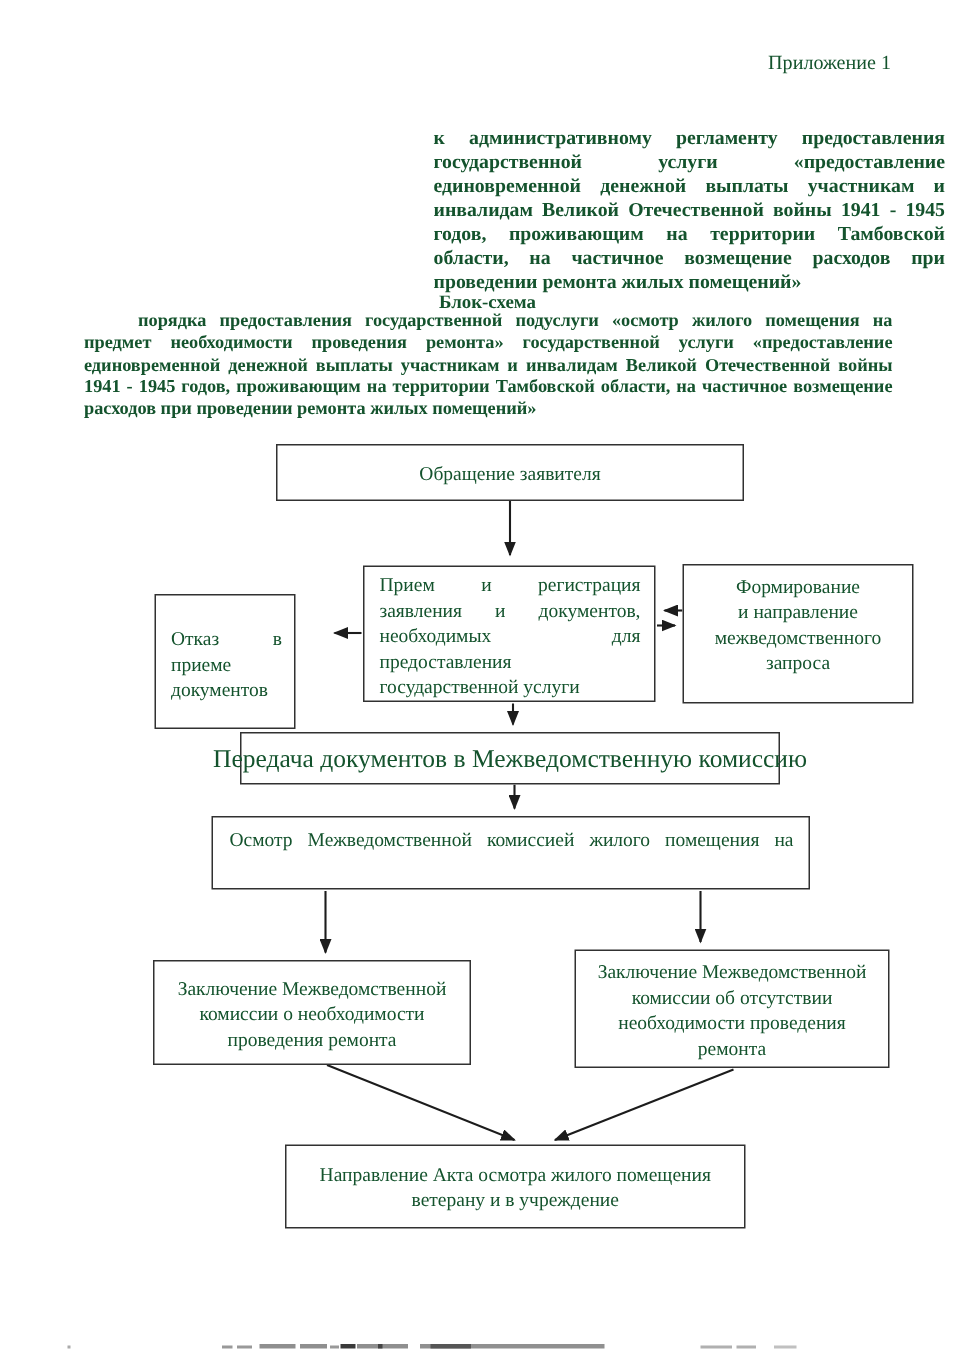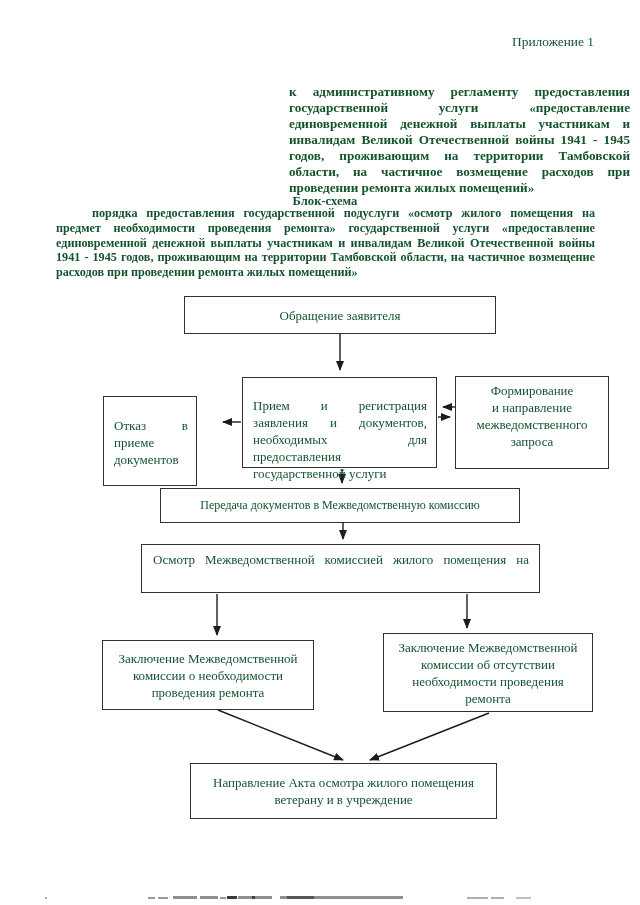--- a/index.html
+++ b/index.html
@@ -99,36 +99,36 @@
 
   <div class="node center" style="left:184px;top:296px;width:312px;height:38px">
     <div class="ln">Обращение заявителя</div>
   </div>
 
   <div class="node" style="left:103px;top:396px;width:94px;height:90px;padding:20px 8px 0 10px">
     <div class="ln jl">Отказ в приеме</div>
     <div class="ln">документов</div>
   </div>
 
-  <div class="node" style="left:242px;top:377px;width:195px;height:91px;padding:19px 9px 0 10px">
+  <div class="node" style="left:242px;top:377px;width:195px;height:91px;padding:3px 9px 0 10px">
     <div class="ln jl">Прием и регистрация</div>
     <div class="ln jl">заявления и документов,</div>
     <div class="ln jl">необходимых для</div>
     <div class="ln">предоставления</div>
     <div class="ln">государственной услуги</div>
   </div>
 
   <div class="node center" style="left:455px;top:376px;width:154px;height:93px;padding-bottom:14px">
     <div class="ln">Формирование</div>
     <div class="ln">и направление</div>
     <div class="ln">межведомственного</div>
     <div class="ln">запроса</div>
   </div>
 
-  <div class="node center" style="left:160px;top:488px;width:360px;height:35px;font-size:12px">
+  <div class="node center" style="left:160px;top:488px;width:360px;height:35px;font-size:17px">
     <div class="ln">Передача документов в Межведомственную комиссию</div>
   </div>
 
   <div class="node" style="left:141px;top:544px;width:399px;height:49px;padding:6px 10px 0 11px">
     <div class="ln jl">Осмотр Межведомственной комиссией жилого помещения на</div>
   </div>
 
   <div class="node center" style="left:102px;top:640px;width:212px;height:70px">
     <div class="ln">Заключение Межведомственной</div>
     <div class="ln">комиссии о необходимости</div>

